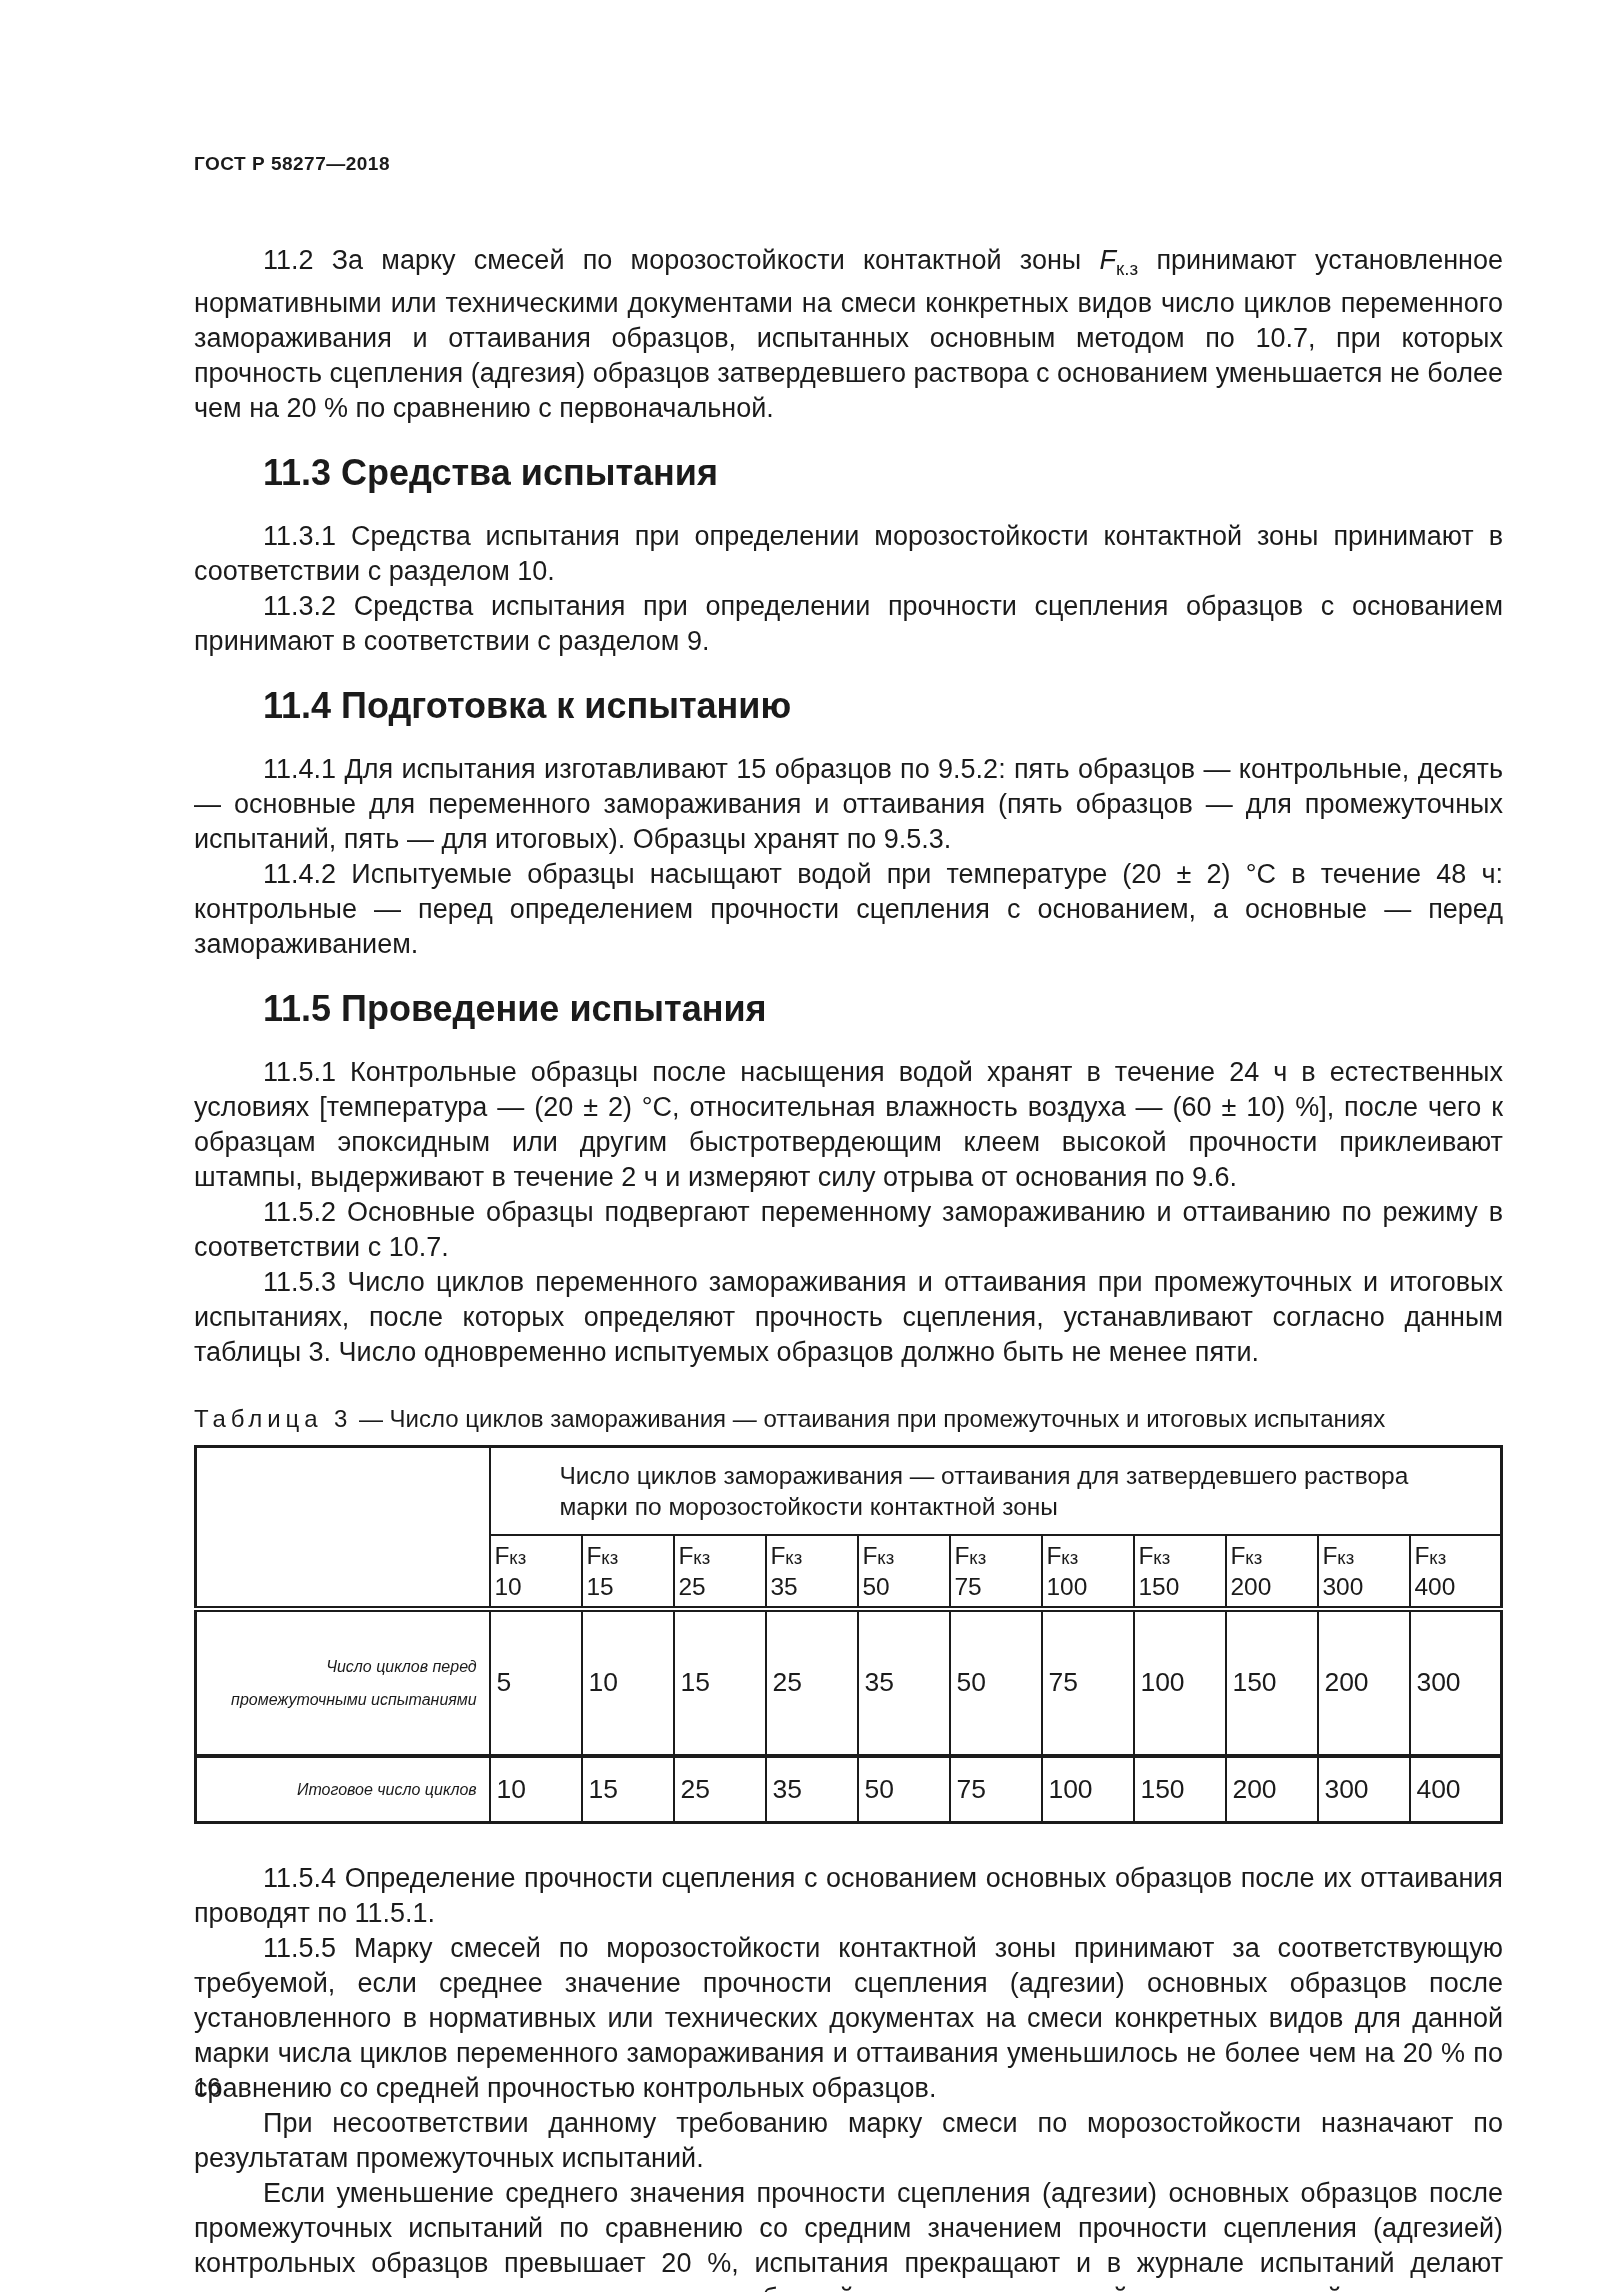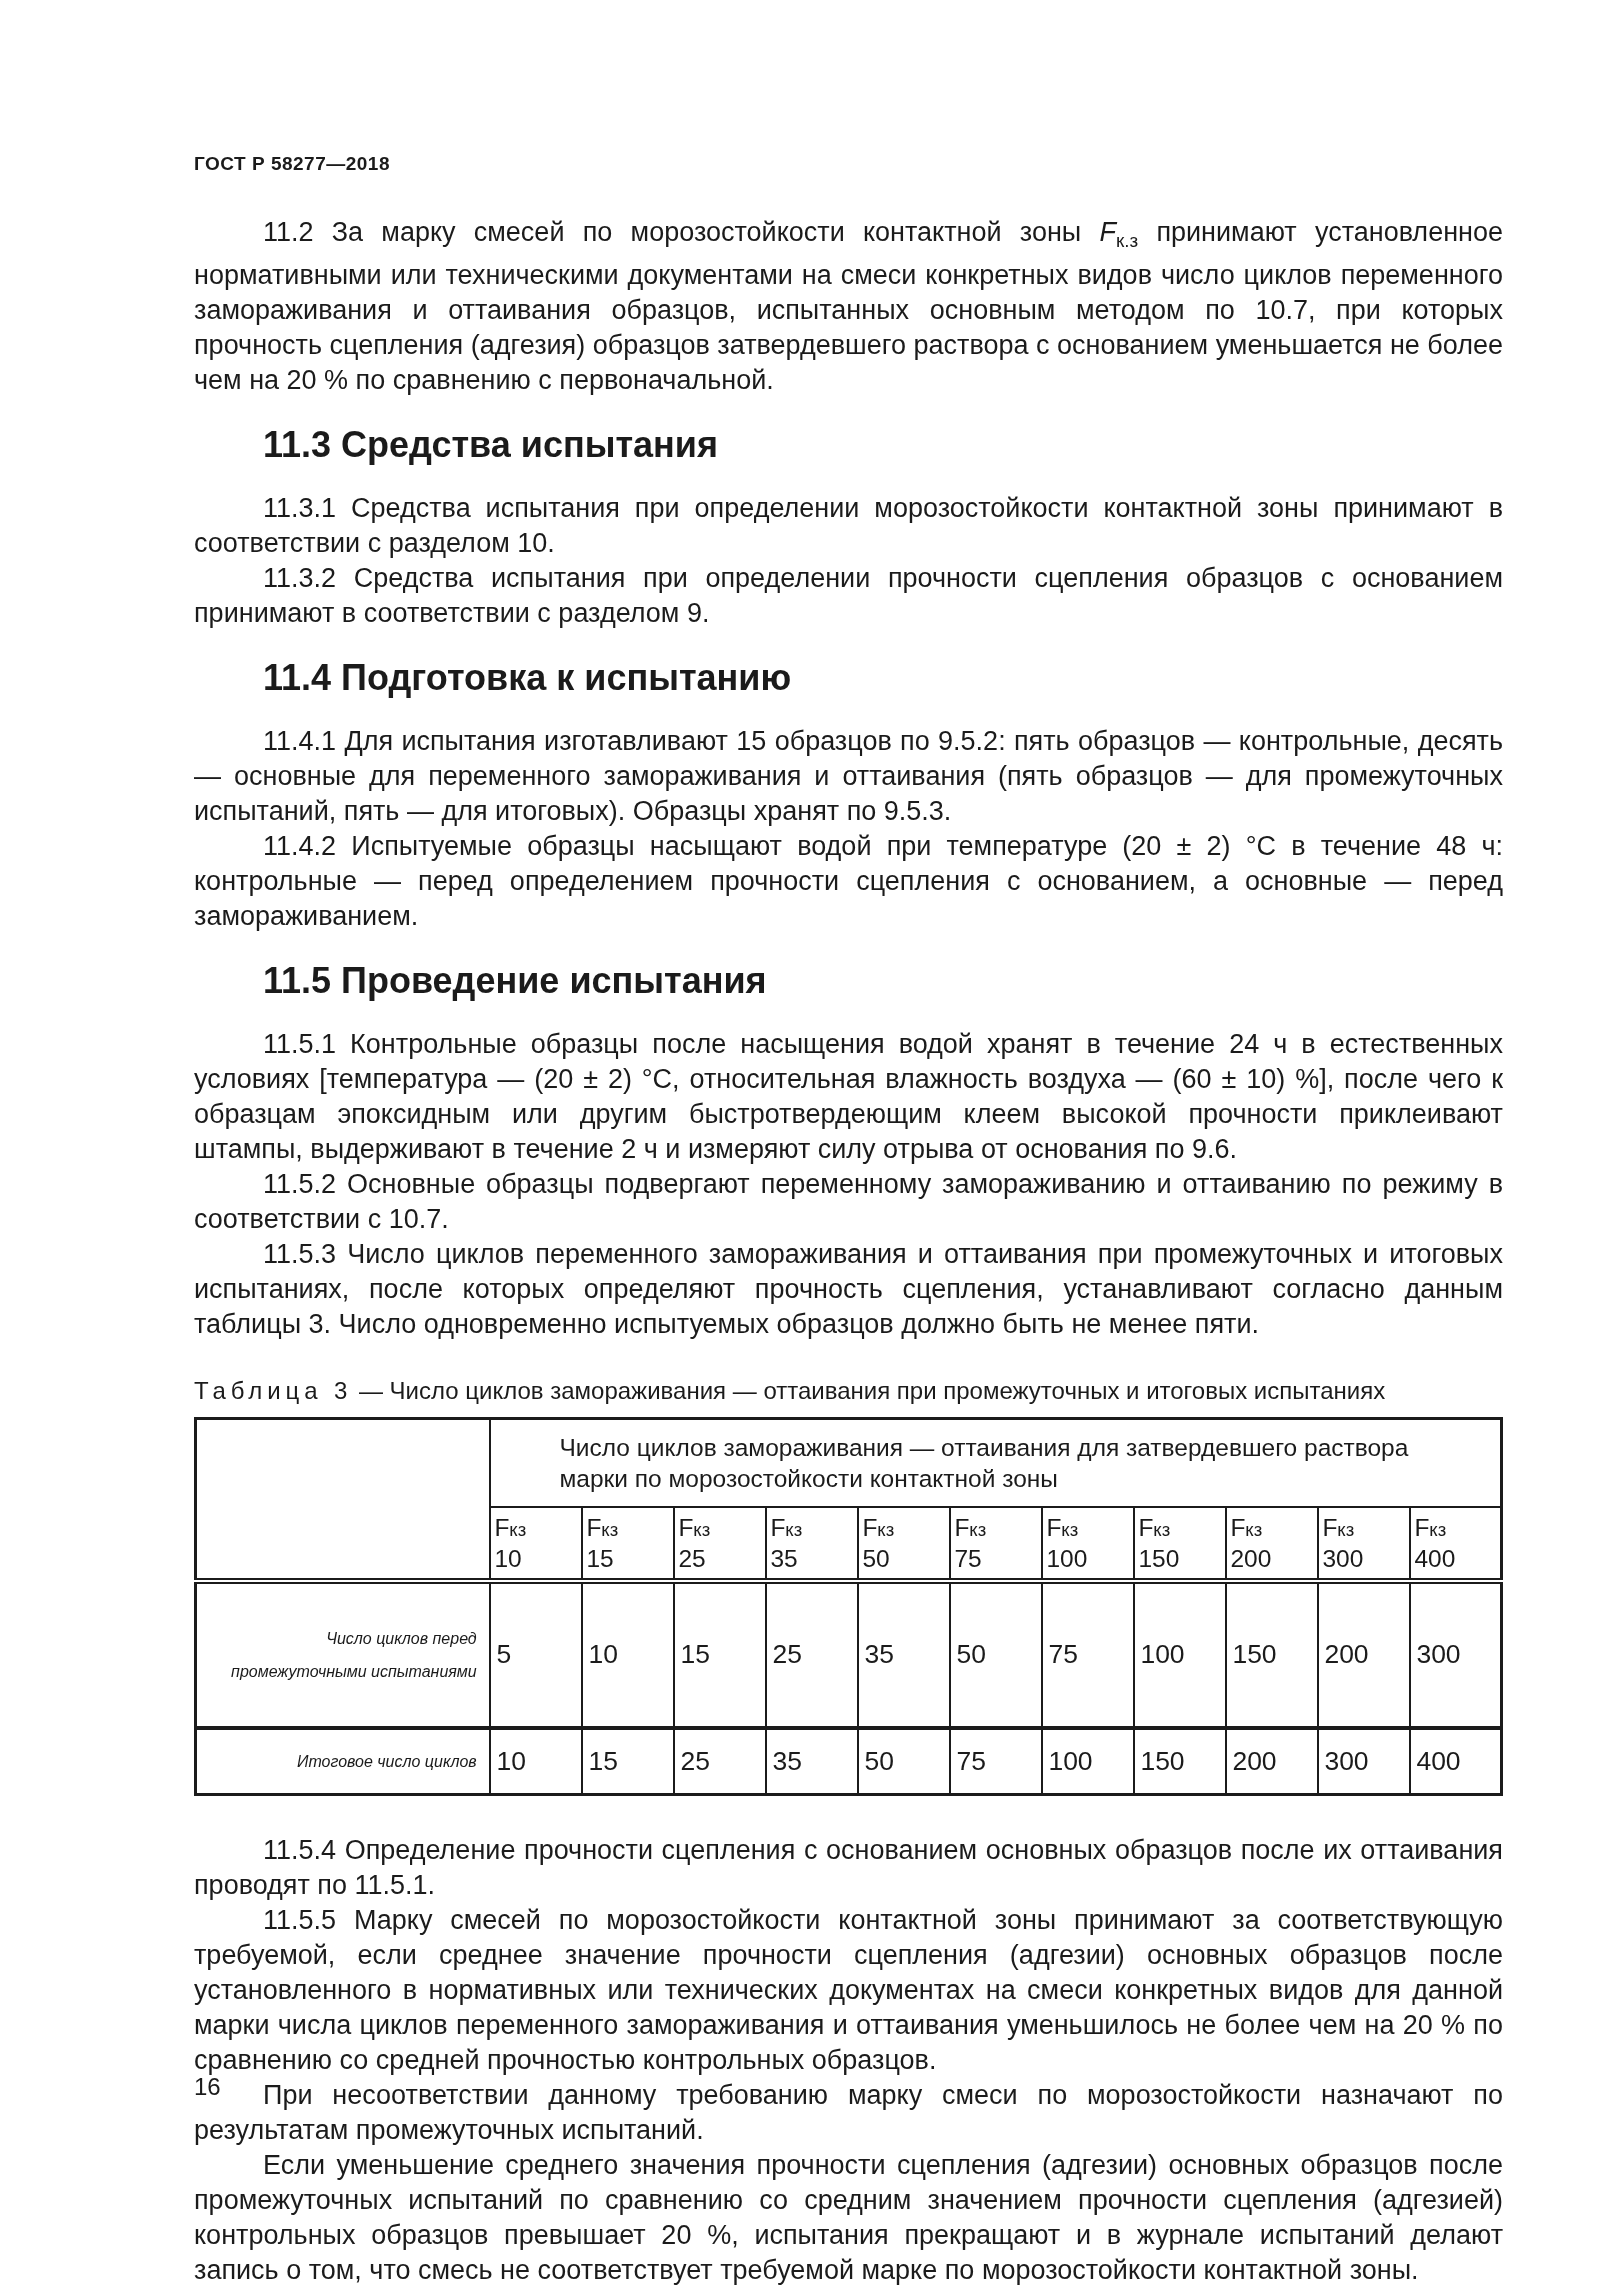--- a/index.html
+++ b/index.html
@@ -12,21 +12,21 @@
     padding: 153px 118px 0 194px;
     position: relative;
     overflow: hidden;
   }
   .doc-header { font-weight: bold; font-size: 19px; letter-spacing: 0.5px; }
   p.para {
     font-size: 27px; line-height: 35px;
     text-align: justify; text-indent: 69px;
     margin: 0;
   }
-  p.first { margin-top: 40px; }
+  p.first { margin-top: 68px; }
   h3.hd {
     font-size: 36px; line-height: 35px; font-weight: bold;
     margin: 29px 0; text-indent: 69px;
   }
   .fsym { font-style: italic; }
   .fsub { font-size: 0.7em; }
   .tbl-caption { margin: 35px 0 11.8px; font-size: 24px; }
   .cap-label { letter-spacing: 4.9px; }
   table.tbl {
     border-collapse: collapse; table-layout: fixed;

